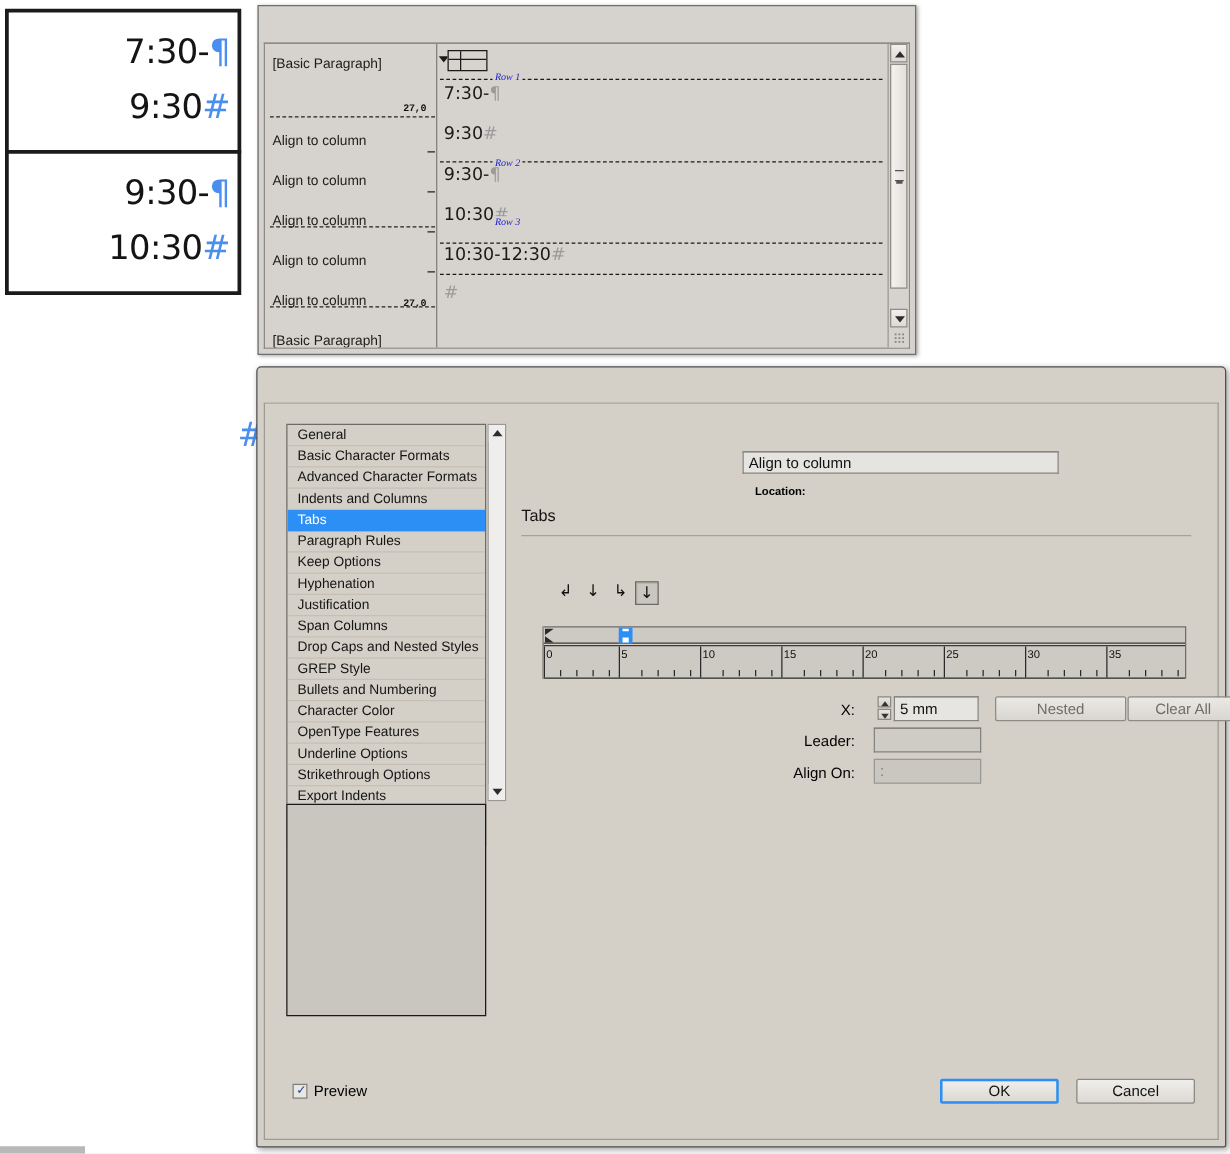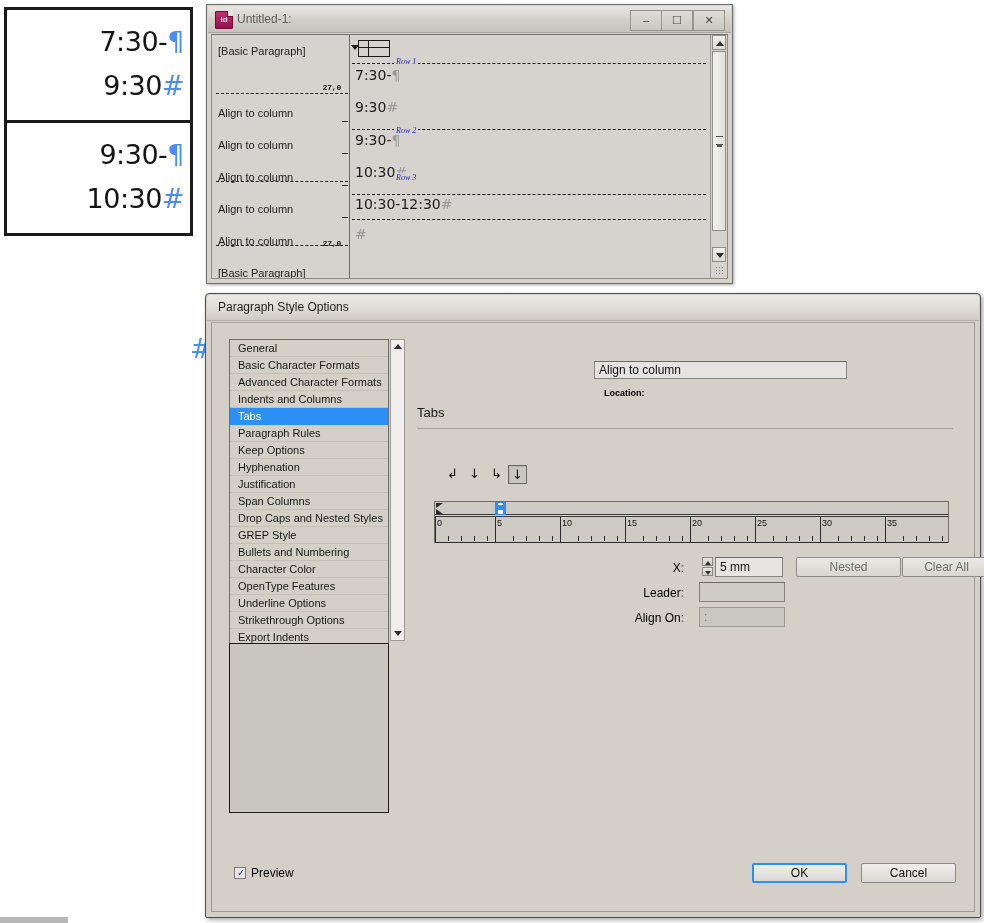--- a/index.html
+++ b/index.html
@@ -331,27 +331,20 @@
     <div class="cline l2"><span>9:30</span><span class="mk">#</span></div>
   </div>
   <div class="cellbox" id="cell2">
     <div class="cline l1"><span>9:30-</span><span class="mk">¶</span></div>
     <div class="cline l2"><span>10:30</span><span class="mk">#</span></div>
   </div>
   <div id="strayhash">#</div>
 </div>
 
 <div class="win" id="storywin">
-  <div id="story-titlebar">
-    <div id="id-icon">Id</div>
-    <div id="story-title">Untitled-1:</div>
-    <div class="ctlbtn" id="btn-min"><i>–</i></div>
-    <div class="ctlbtn" id="btn-max"><i>☐</i></div>
-    <div class="ctlbtn" id="btn-close"><i>✕</i></div>
-  </div>
 
   <div id="story-body">
 
     <div id="style-pane">
       <div class="srow" style="top:2px">
           <span class="nm">[Basic Paragraph]</span>
         </div>
       <div class="srow" style="top:34px">
           <span class="dash"></span>
           <span class="depth">27,0</span>
@@ -420,23 +413,20 @@
         </div>
       <div class="sbarrow dn">
           <span class="arr d"></span>
         </div>
       <div id="story-grip"></div>
     </div>
   </div>
 </div>
 
 <div class="win" id="psdlg">
-  <div id="ps-titlebar">
-    <div id="ps-title">Paragraph Style Options</div>
-  </div>
 
   <div id="ps-inner">
 
     <div id="cat-list">
       <div class="cat">General</div>
       <div class="cat">Basic Character Formats</div>
       <div class="cat">Advanced Character Formats</div>
       <div class="cat">Indents and Columns</div>
       <div class="cat sel">Tabs</div>
       <div class="cat">Paragraph Rules</div>

